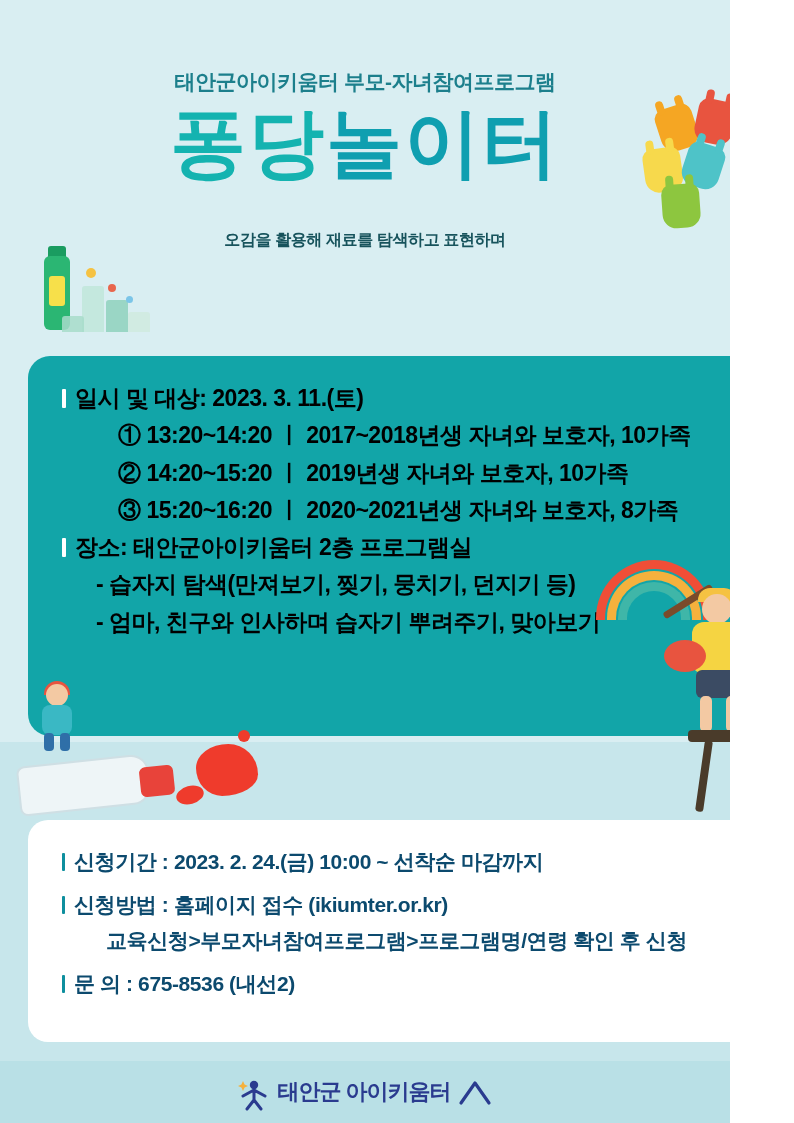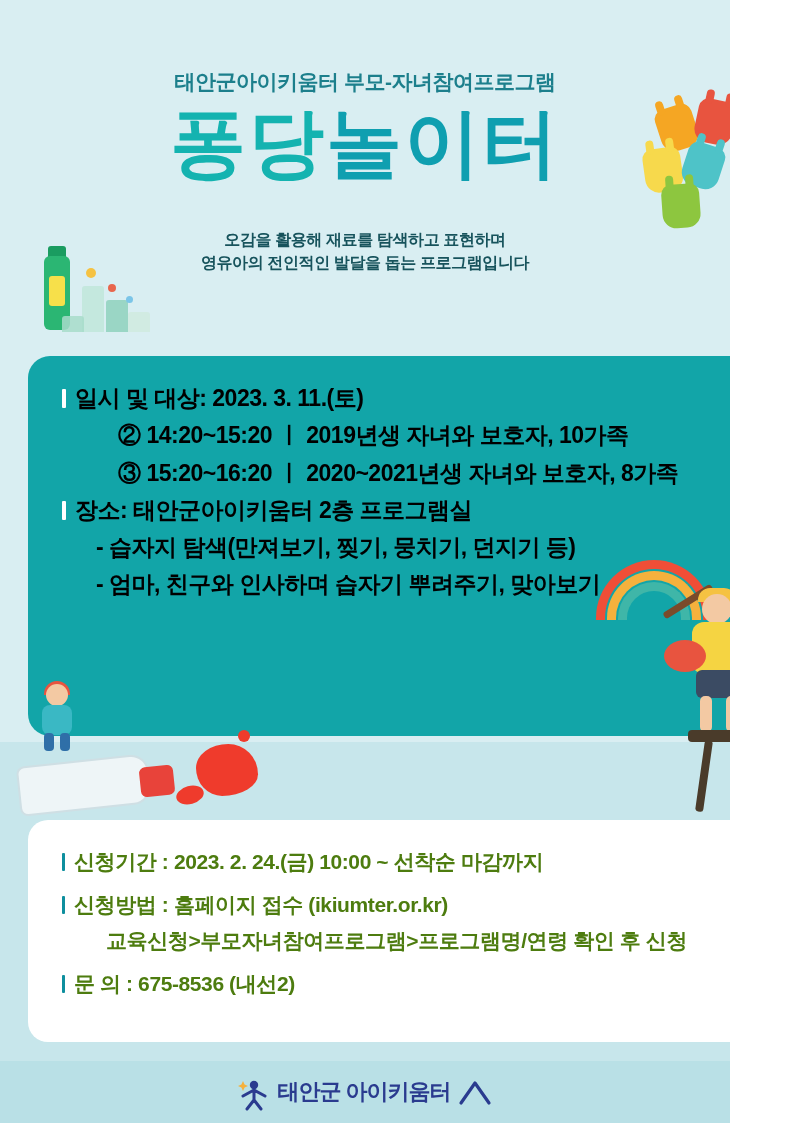--- a/index.html
+++ b/index.html
@@ -140,21 +140,21 @@
     width: 738px;
     height: 222px;
     background: #ffffff;
     border-radius: 20px;
     box-sizing: border-box;
     padding: 26px 34px;
   }
   .aline {
     font-size: 21px;
     font-weight: bold;
-    color: #4d7c0f;
+    color: #0c4a6e;
     line-height: 1.55;
     letter-spacing: -0.4px;
     white-space: nowrap;
     margin-bottom: 10px;
   }
   .aline.sub {
     padding-left: 44px;
     margin-top: -6px;
   }
   .bar-t {
@@ -408,37 +408,39 @@
   <div class="hands">
     <div class="hand h1"></div>
     <div class="hand h2"></div>
     <div class="hand h3"></div>
     <div class="hand h4"></div>
     <div class="hand h5"></div>
   </div>
 
   <div class="tagline">
     <div>오감을 활용해 재료를 탐색하고 표현하며</div>
-    <div>영유아의 전인적인 발달을 돕는 프로그램입니다</div>
   </div>
 
   <div class="bottle-cap"></div>
   <div class="bottle"></div>
   <div class="bottle-label"></div>
   <div class="cylinder c1"></div>
   <div class="cylinder c2"></div>
   <div class="cylinder c3"></div>
   <div class="cylinder c4"></div>
   <div class="dot d1"></div>
   <div class="dot d2"></div>
   <div class="dot d3"></div>
 
   <div class="info-card">
     <div class="line">
       <span class="bar"></span><span>일시 및 대상: 2023. 3. 11.(토)</span>
+    </div>
+    <div class="line indent1">
+      <span>① 13:20~14:20 ㅣ 2017~2018년생 자녀와 보호자, 10가족</span>
     </div>
     <div class="line indent1">
       <span>② 14:20~15:20 ㅣ 2019년생 자녀와 보호자, 10가족</span>
     </div>
     <div class="line indent1">
       <span>③ 15:20~16:20 ㅣ 2020~2021년생 자녀와 보호자, 8가족</span>
     </div>
     <div class="line">
       <span class="bar"></span><span>장소: 태안군아이키움터 2층 프로그램실</span>
     </div>

